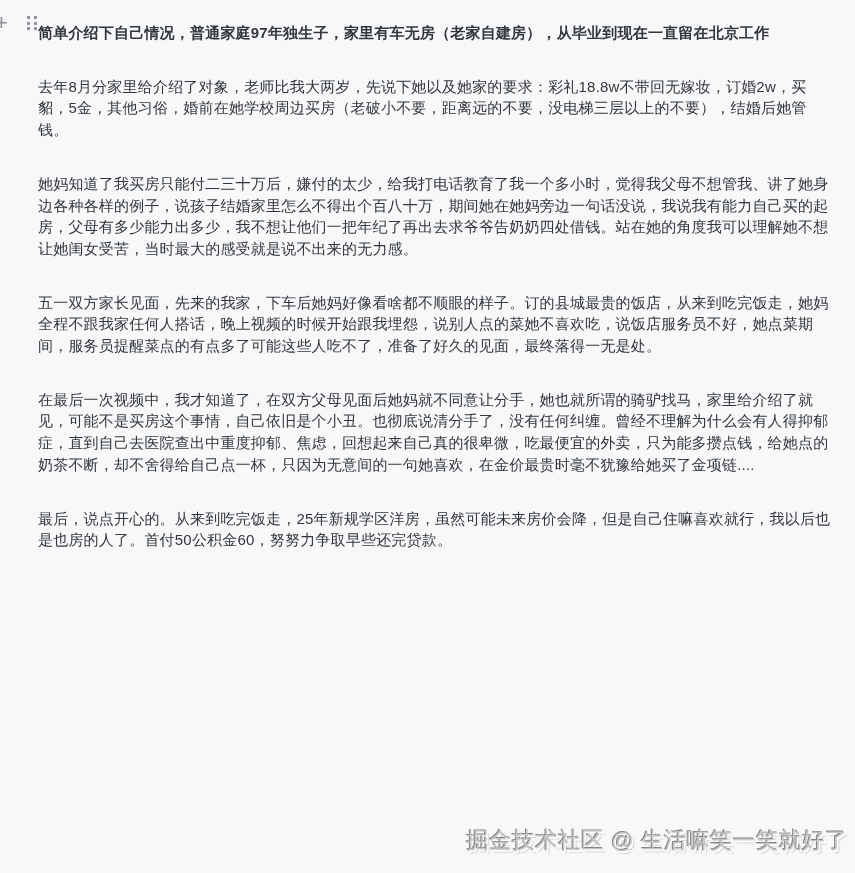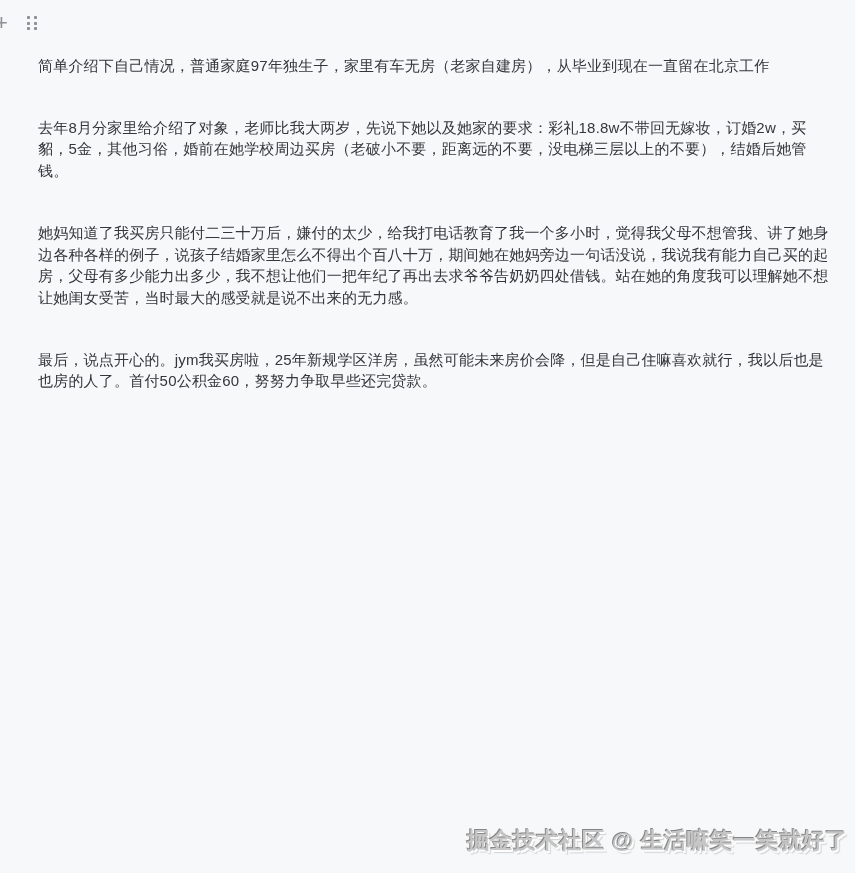--- a/index.html
+++ b/index.html
@@ -37,28 +37,28 @@
 
   
   .doc {
     position: absolute; left: 38px; top: 0;
     width: 794px;
     font-size: 15px;
     line-height: 21.7px;
     color: #33363a;
     letter-spacing: 0.2px;
   }
-  .block { margin-top: 40px; }
-  .block:first-child { margin-top: 55px; }
+  .block { margin-top: 32px; }
+  .block:first-child { margin-top: 22px; font-weight: bold; }
   .para + .para { margin-top: 6px; }
 
   
   .watermark {
     position: absolute; right: 7px; top: 825px;
-    font-size: 22.5px; font-weight: bold;
+    font-size: 22.5px; font-weight: normal;
     letter-spacing: 0.5px;
     white-space: nowrap;
     color: #c6c6c6;
     text-shadow:
       -1px -1px 0 rgba(105,105,105,0.80),
        1.5px 1.5px 0 rgba(255,255,255,0.95),
        2.5px 2.5px 1px rgba(140,140,140,0.35);
     user-select: none;
   }
 </style>
@@ -87,25 +87,29 @@
 
     <div class="block">
       <p class="para">去年8月分家里给介绍了对象，老师比我大两岁，先说下她以及她家的要求：彩礼18.8w不带回无嫁妆，订婚2w，买貂，5金，其他习俗，婚前在她学校周边买房（老破小不要，距离远的不要，没电梯三层以上的不要），结婚后她管钱。</p>
     </div>
 
     <div class="block">
       <p class="para">她妈知道了我买房只能付二三十万后，嫌付的太少，给我打电话教育了我一个多小时，觉得我父母不想管我、讲了她身边各种各样的例子，说孩子结婚家里怎么不得出个百八十万，期间她在她妈旁边一句话没说，我说我有能力自己买的起房，父母有多少能力出多少，我不想让他们一把年纪了再出去求爷爷告奶奶四处借钱。站在她的角度我可以理解她不想让她闺女受苦，当时最大的感受就是说不出来的无力感。</p>
     </div>
 
     <div class="block">
+      <p class="para">五一双方家长见面，先来的我家，下车后她妈好像看啥都不顺眼的样子。订的县城最贵的饭店，从来到吃完饭走，她妈全程不跟我家任何人搭话，晚上视频的时候开始跟我埋怨，说别人点的菜她不喜欢吃，说饭店服务员不好，她点菜期间，服务员提醒菜点的有点多了可能这些人吃不了，准备了好久的见面，最终落得一无是处。</p>
     </div>
 
 
+    <div class="block">
+      <p class="para">在最后一次视频中，我才知道了，在双方父母见面后她妈就不同意让分手，她也就所谓的骑驴找马，家里给介绍了就见，可能不是买房这个事情，自己依旧是个小丑。也彻底说清分手了，没有任何纠缠。曾经不理解为什么会有人得抑郁症，直到自己去医院查出中重度抑郁、焦虑，回想起来自己真的很卑微，吃最便宜的外卖，只为能多攒点钱，给她点的奶茶不断，却不舍得给自己点一杯，只因为无意间的一句她喜欢，在金价最贵时毫不犹豫给她买了金项链....</p>
+    </div>
 
     <div class="block">
-      <p class="para">最后，说点开心的。jym我买房啦，25年新规学区洋房，虽然可能未来房价会降，但是自己住嘛喜欢就行，我以后也是也房的人了。首付50公积金60，努努力争取早些还完贷款。</p>
+      <p class="para">最后，说点开心的。从来到吃完饭走，25年新规学区洋房，虽然可能未来房价会降，但是自己住嘛喜欢就行，我以后也是也房的人了。首付50公积金60，努努力争取早些还完贷款。</p>
     </div>
 
   </div>
 
   <div class="watermark">掘金技术社区 @ 生活嘛笑一笑就好了</div>
 
 </div>
 
 </body></html>

